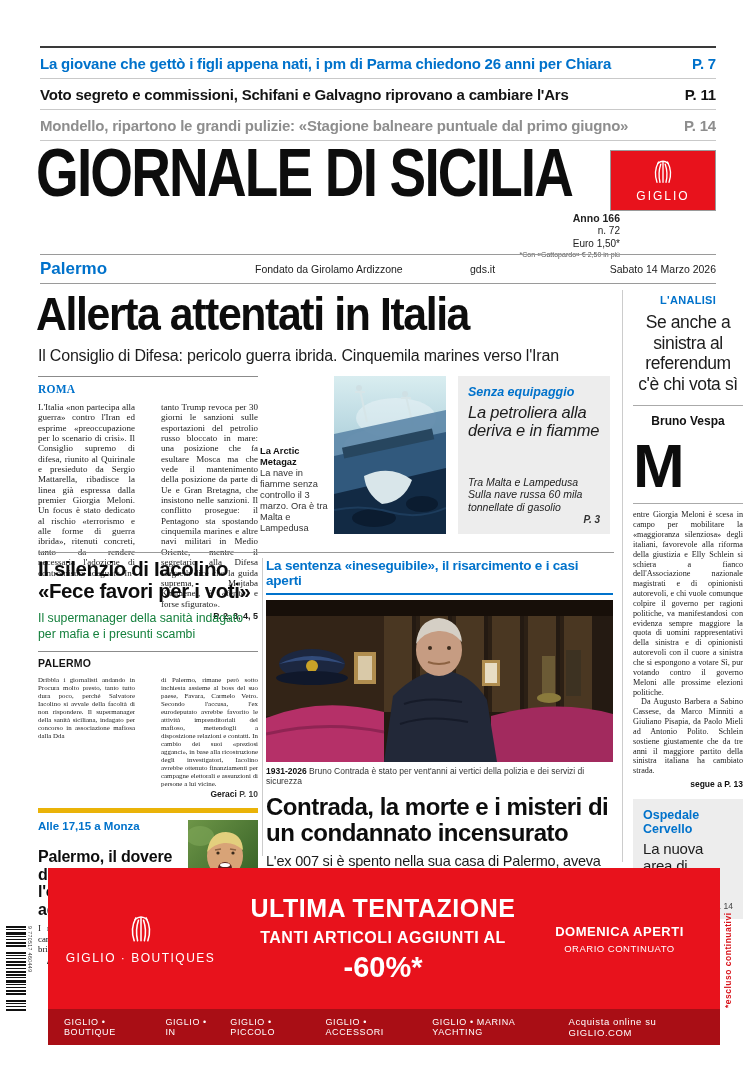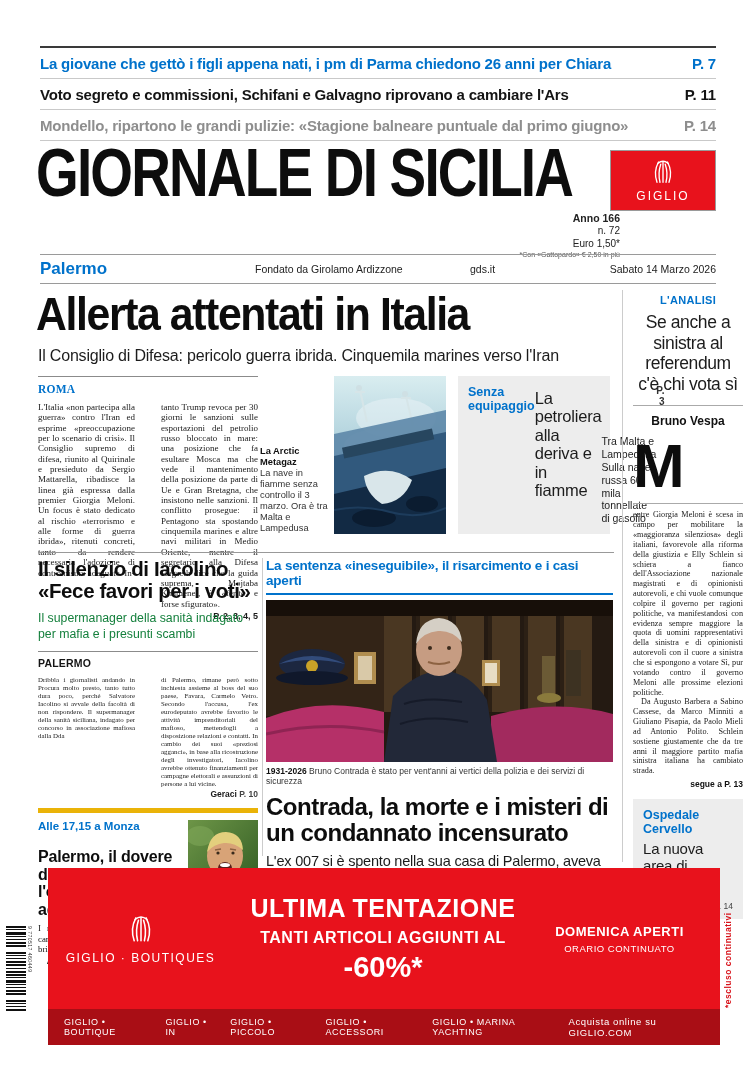--- a/index.html
+++ b/index.html
@@ -47,21 +47,21 @@
   .kicker-black{ color:#141414; font-weight:bold; font-size:10.5px; letter-spacing:0.2px;}
   .body-2col{ display:flex; gap:26px; margin-top:7px; font-family:"Liberation Serif", serif;
               font-size:9px; line-height:1.15; text-align:justify; color:#1a1a1a;}
   .body-2col > div{ width:106px;}
   .pages-ref{ text-align:right; font-weight:bold; font-size:9px; font-family:"Liberation Sans",sans-serif; margin-top:2px;}
   .lead-captioncol{ width:76px; display:flex; flex-direction:column; justify-content:flex-end;
                     padding:0 5px 14px 2px; font-size:9.3px; line-height:1.18; color:#333;}
   .lead-captioncol .cap-t{ font-weight:bold; color:#111;}
   .ship-photo{ width:112px; height:158px; flex:none;}
   .tanker-box{ width:152px; height:158px; background:#ededed; margin-left:12px; padding:9px 10px;
-               display:flex; }
+               display:flex; flex-direction:column;font-style:italic;}
   .tanker-box .bx-kicker{ color:#0072cb; font-weight:bold; font-size:12.5px;}
   .tanker-box .bx-title{ font-size:16.5px; line-height:1.12; color:#1c1c1c; margin-top:4px; letter-spacing:-0.2px;}
   .tanker-box .bx-body{ margin-top:auto; font-size:10.5px; line-height:1.22; color:#222;}
   .tanker-box .bx-page{ text-align:right; font-weight:bold; font-size:10px; color:#333;}
 
   .h-divider{ position:absolute; left:38px; top:552px; width:576px; border-top:1px solid #999;}
 
   
   .bottom-left{ position:absolute; left:38px; top:558px; width:220px;}
   .iac-headline{ font-size:20.5px; line-height:1.06; font-weight:bold; letter-spacing:-0.4px; color:#0d0d0d;}
@@ -348,21 +348,21 @@
 
   <div class="right-rail">
     <div class="an-label">L'ANALISI</div>
     <div class="an-headline">Se anche a sinistra al referendum c'è chi vota sì</div>
     <div class="an-rule"></div>
     <div class="an-author">Bruno Vespa</div>
     <div class="an-dropcap">M</div>
     <div class="an-rule"></div>
     <div class="an-body">
       <p>entre Giorgia Meloni è scesa in campo per mobilitare la «maggioranza silenziosa» degli italiani, favorevole alla riforma della giustizia e Elly Schlein si schiera a fianco dell'Associazione nazionale magistrati e di opinionisti autorevoli, e chi vuole comunque colpire il governo per ragioni politiche, va manifestandosi con evidenza sempre maggiore la quota di uomini rappresentativi della sinistra e di opinionisti autorevoli con il cuore a sinistra che si espongono a votare Sì, pur votando contro il governo Meloni alle prossime elezioni politiche.</p>
-      <p>Da Augusto Barbera a Sabino Cassese, da Marco Minniti a Giuliano Pisapia, da Paolo Mieli ad Antonio Polito. Schlein sostiene giustamente che da tre anni il maggiore partito mafia sinistra italiana ha cambiato strada.</p>
+      <p>Da Augusto Barbera a Sabino Cassese, da Marco Minniti a Giuliano Pisapia, da Paolo Mieli ad Antonio Polito. Schlein sostiene giustamente che da tre anni il maggiore partito della sinistra italiana ha cambiato strada.</p>
     </div>
     <div class="an-continue">segue a P. 13</div>
     <div class="cervello-box">
       <div class="cv-kicker">Ospedale Cervello</div>
       <div class="cv-title">La nuova area di emergenza</div>
       <div class="cv-byline">
         <span class="by">Fernandez</span> <span class="pg">P. 14</span>
       </div>
     </div>
   </div>

